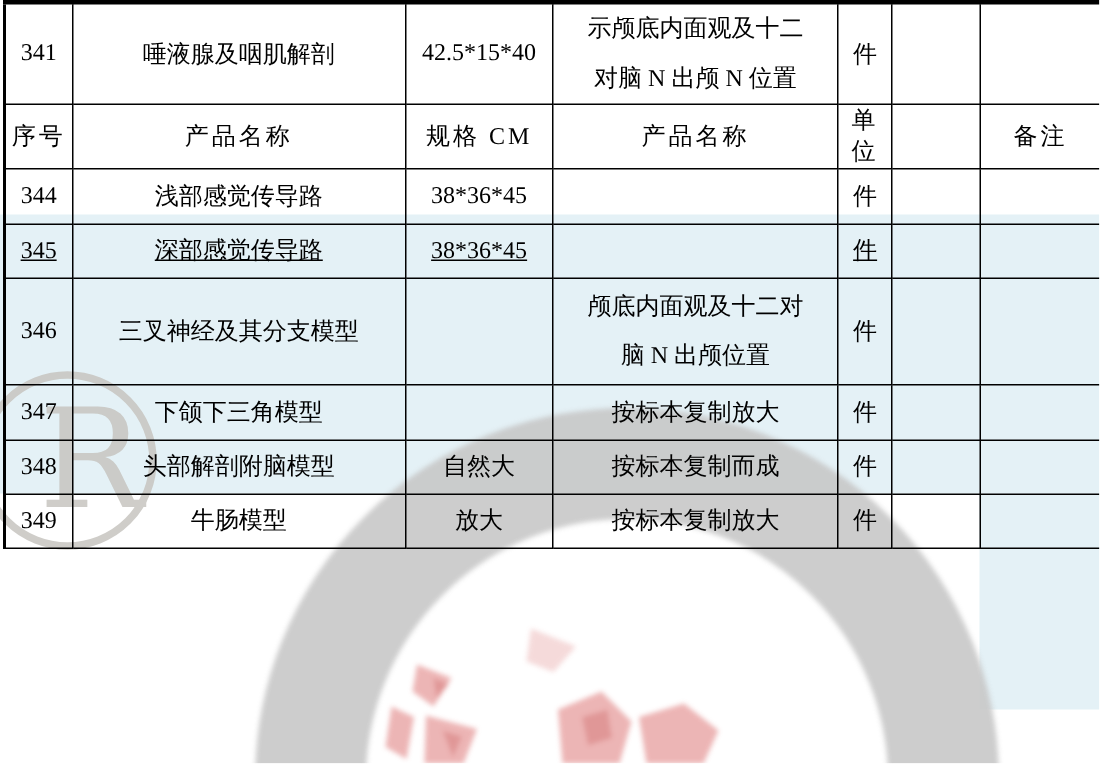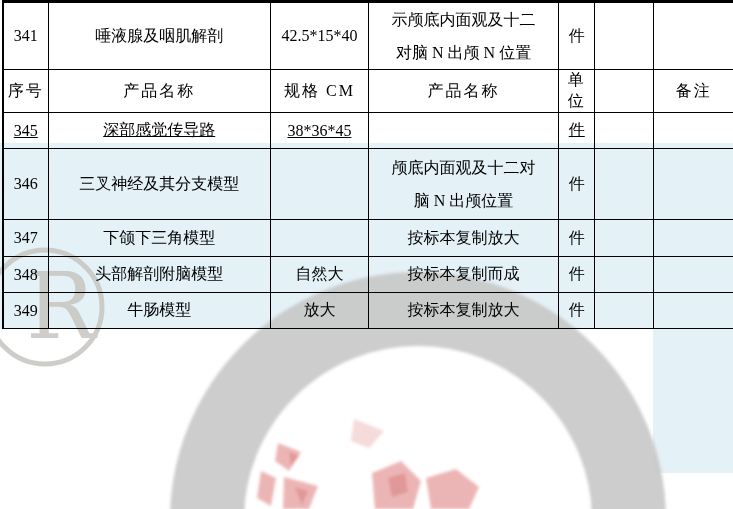--- a/index.html
+++ b/index.html
@@ -88,20 +88,29 @@
         </tr>
         <tr style="height: 37px; padding-left: 44px;">
           <td class="hd">序号</td>
           <td class="hd">产品名称</td>
           <td class="hd">规格 CM</td>
           <td class="hd">产品名称</td>
           <td class="hd">单位</td>
           <td class="hd"></td>
           <td class="hd">备注</td>
         </tr>
+        <tr style="height: 37px;">
+          <td class="num">344</td>
+          <td>浅部感觉传导路</td>
+          <td class="spec">38*36*45</td>
+          <td></td>
+          <td>件</td>
+          <td></td>
+          <td></td>
+        </tr>
         <tr style="height: 36px; text-decoration: underline;">
           <td class="num">345</td>
           <td>深部感觉传导路</td>
           <td class="spec">38*36*45</td>
           <td></td>
           <td>件</td>
           <td></td>
           <td></td>
         </tr>
         <tr style="height: 71px;">

